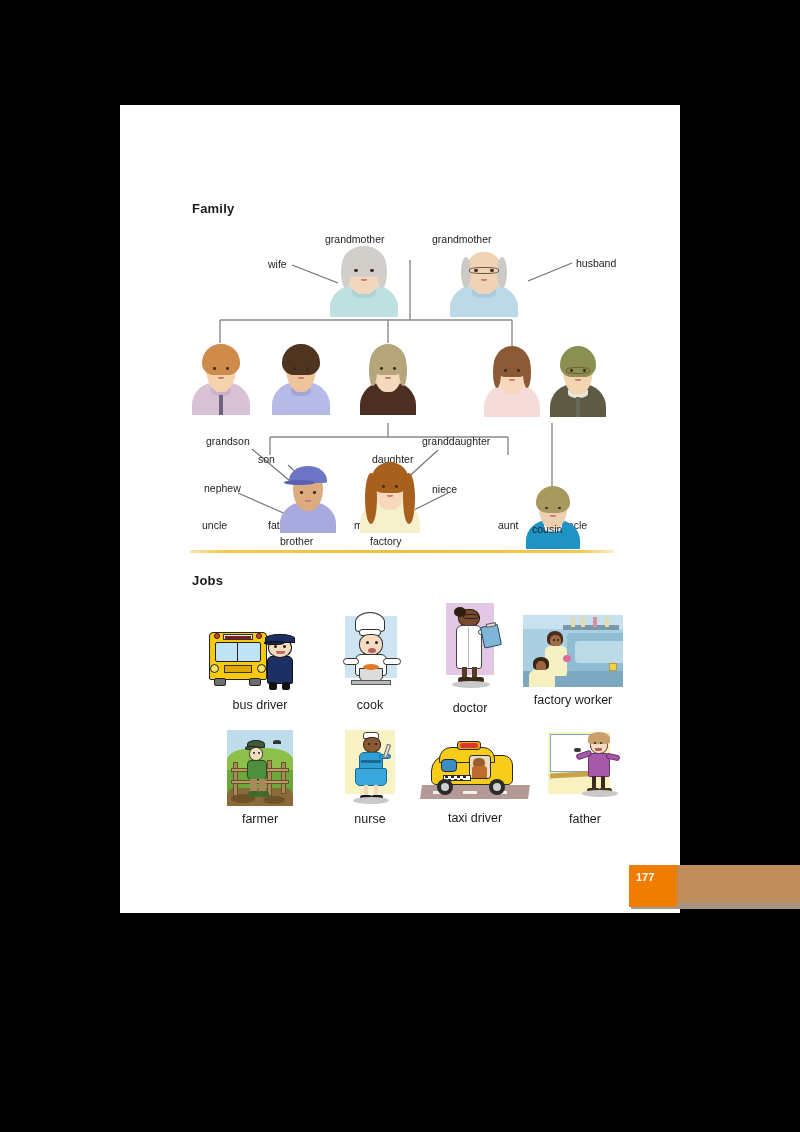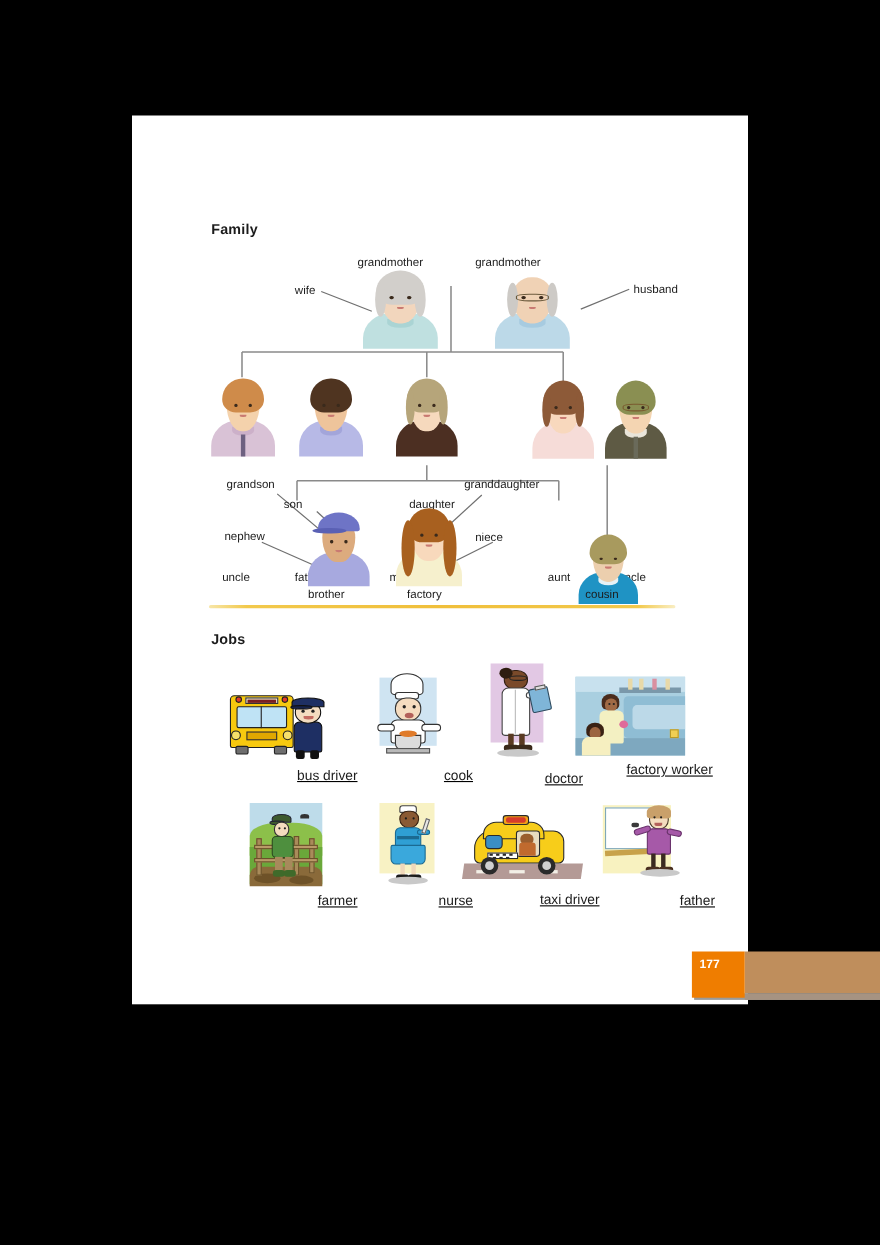--- a/index.html
+++ b/index.html
@@ -112,21 +112,21 @@
     border-radius: 50% 50% 8% 8% / 88% 88% 12% 12%;
   }
   .p-cap-brim {
     position: absolute; left: 8%; top: 22%;
     width: 54%; height: 8%;
     border-radius: 50%;
   }
 
   
   .jobs { position: absolute; left: 120px; top: 105px; width: 560px; }
-  .job-cell { position: absolute; text-align: right; text-decoration: underline; }
+  .job-cell { position: absolute; text-align: center; }
   .job-art {
     position: relative; margin: 0 auto;
     width: 94px; height: 82px;
     overflow: hidden;
   }
   .job-caption {
     margin-top: 6px;
     font-size: 12.5px; color: #1c1c1c;
     font-family: "Liberation Sans", sans-serif;
     white-space: nowrap;
@@ -341,21 +341,21 @@
     <div class="person" style="left:406px; top:380px; width:54px; height:64px;">
       <div class="p-body" style="background:#1f93c4;"></div>
       <div class="p-collar" style="background:#e6f2f6;"></div>
       <div class="p-neck" style="background:#e2b98f;"></div>
       <div class="p-head" style="background:#eccfae;"></div>
       <div class="p-hair" style="background:#a89a5e;"></div>
       <div class="p-eye l"></div>
         <div class="p-eye r"></div>
       <div class="p-mouth"></div>
     </div>
-    <div class="tlabel" style="left:412px; top:430px;">cousin</div>
+    <div class="tlabel" style="left:412px; top:418px;">cousin</div>
   </div>
 
   <div class="gold-rule"></div>
 
   <div class="sect-heading" id="jobs-heading">Jobs</div>
 
   <div class="jobs">
 
     <div class="job-cell" style="left:75px; top:505px; width:130px;">
       <div class="job-art" style="width:110px;">

